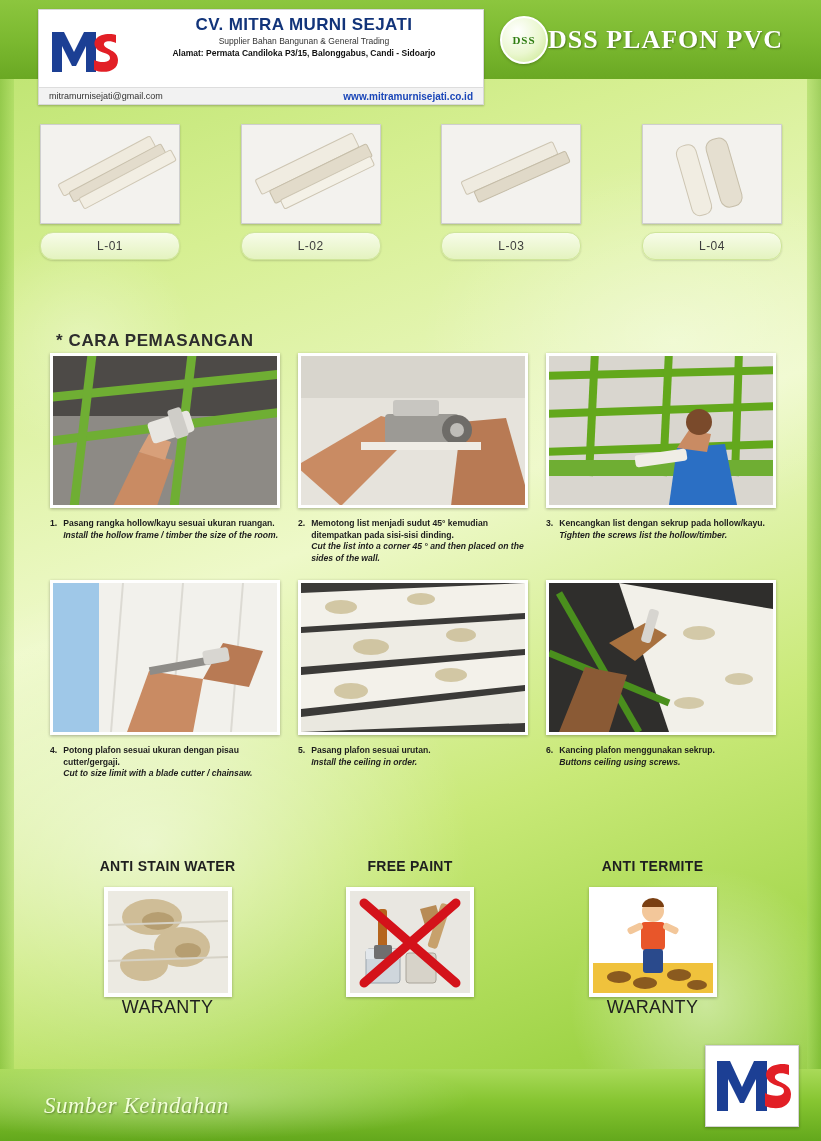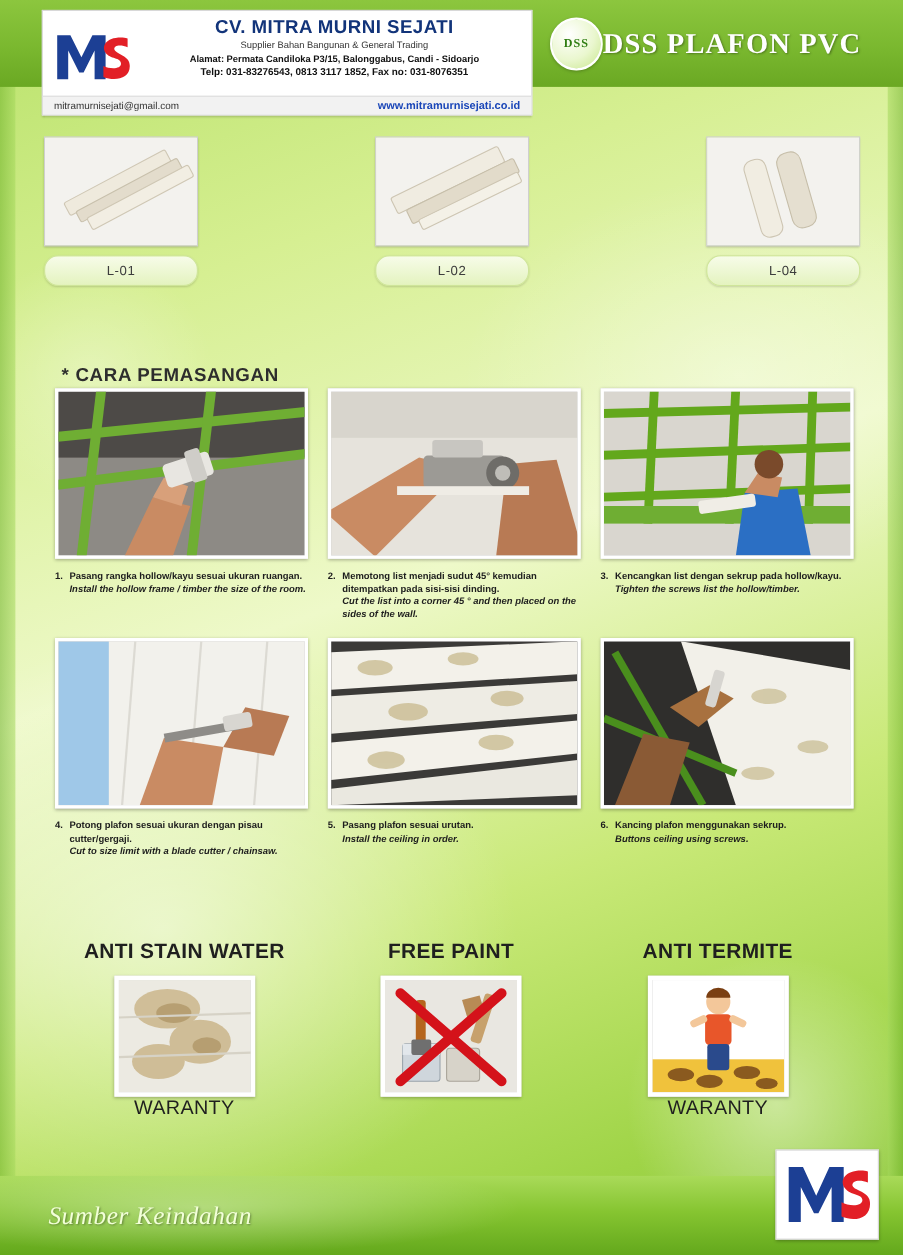--- a/index.html
+++ b/index.html
@@ -153,21 +153,21 @@
   .step-en{font-weight:bold;font-style:italic;}
   .step-row2{margin-top:16px;}
 
   
   .features{
     position:absolute;left:60px;top:855px;width:700px;height:210px;
     display:flex;justify-content:space-between;
   }
   .feature{width:215px;text-align:center;}
   .feature-title{
-    font-size:19px;font-weight:bold;color:#1f1f1f;letter-spacing:.3px;
+    font-size:14px;font-weight:bold;color:#1f1f1f;letter-spacing:.3px;
     line-height:22px;white-space:nowrap;
   }
   .feature-img{
     margin:10px auto 0;width:128px;height:110px;
     border:4px solid #ffffff;box-sizing:border-box;
     box-shadow:0 1px 3px rgba(0,0,0,.28);
     overflow:hidden;position:relative;background:#ddd;
   }
   .feature-img svg{position:absolute;left:0;top:0;}
   .feature-foot{
@@ -213,21 +213,20 @@
           <svg width="72" height="58" viewBox="0 0 72 58">
             <rect x="0" y="0" width="72" height="58" fill="#ffffff"></rect>
             <path d="M4 50 L4 10 L16 10 L26 30 L36 10 L48 10 L48 50 L38 50 L38 24 L28 44 L24 44 L14 24 L14 50 Z" fill="#1c3f94"></path>
             <path d="M62 12 C48 12 44 20 48 26 C52 32 62 30 62 36 C62 41 52 41 46 38 L46 48 C56 52 70 50 70 38 C70 28 58 28 56 23 C55 19 62 18 68 21 L68 13 C66 12 64 12 62 12 Z" fill="#e21f26"></path>
           </svg>
         </div>
         <div class="lh-text">
           <div class="lh-title">CV. MITRA MURNI SEJATI</div>
           <div class="lh-sub">Supplier Bahan Bangunan &amp; General Trading</div>
           <div class="lh-addr">Alamat: Permata Candiloka P3/15, Balonggabus, Candi - Sidoarjo</div>
-          <div class="lh-tel">Telp: 031-83276543, 0813 3117 1852, Fax no: 031-8076351</div>
         </div>
         <div class="lh-bottom">
           <span class="lh-mail">mitramurnisejati@gmail.com</span>
           <span class="lh-web">www.mitramurnisejati.co.id</span>
         </div>
       </div>
 
       <div class="brand">
         <div class="brand-badge">
           <span>DSS</span>
@@ -261,20 +260,32 @@
           <g transform="rotate(-26 69 49)">
             <rect x="16" y="30" width="108" height="16" rx="2" fill="#f0ece1" stroke="#cdc5b2"></rect>
             <rect x="24" y="46" width="108" height="14" rx="2" fill="#e2dbca" stroke="#c6bea9"></rect>
             <rect x="30" y="59" width="100" height="10" rx="2" fill="#f4f1e7" stroke="#cdc5b2"></rect>
           </g>
         </svg>
       </div>
       <div class="product-label">L-02</div>
     </div>
 
+    <div class="product">
+      <div class="product-img">
+        <svg width="138" height="98" viewBox="0 0 138 98">
+          <rect width="138" height="98" fill="#f3f2ee"></rect>
+          <g transform="rotate(-24 69 49)">
+            <rect x="20" y="36" width="100" height="14" rx="2" fill="#efebe0" stroke="#cdc5b2"></rect>
+            <rect x="28" y="50" width="100" height="12" rx="2" fill="#e0d9c8" stroke="#c4bca7"></rect>
+          </g>
+        </svg>
+      </div>
+      <div class="product-label">L-03</div>
+    </div>
 
     <div class="product">
       <div class="product-img">
         <svg width="138" height="98" viewBox="0 0 138 98">
           <rect width="138" height="98" fill="#f3f2ee"></rect>
           <g transform="rotate(-16 69 49)">
             <rect x="40" y="14" width="20" height="72" rx="8" fill="#f1ede2" stroke="#cdc5b2"></rect>
             <rect x="70" y="16" width="22" height="70" rx="9" fill="#e5dfd0" stroke="#c6bea9"></rect>
           </g>
         </svg>

